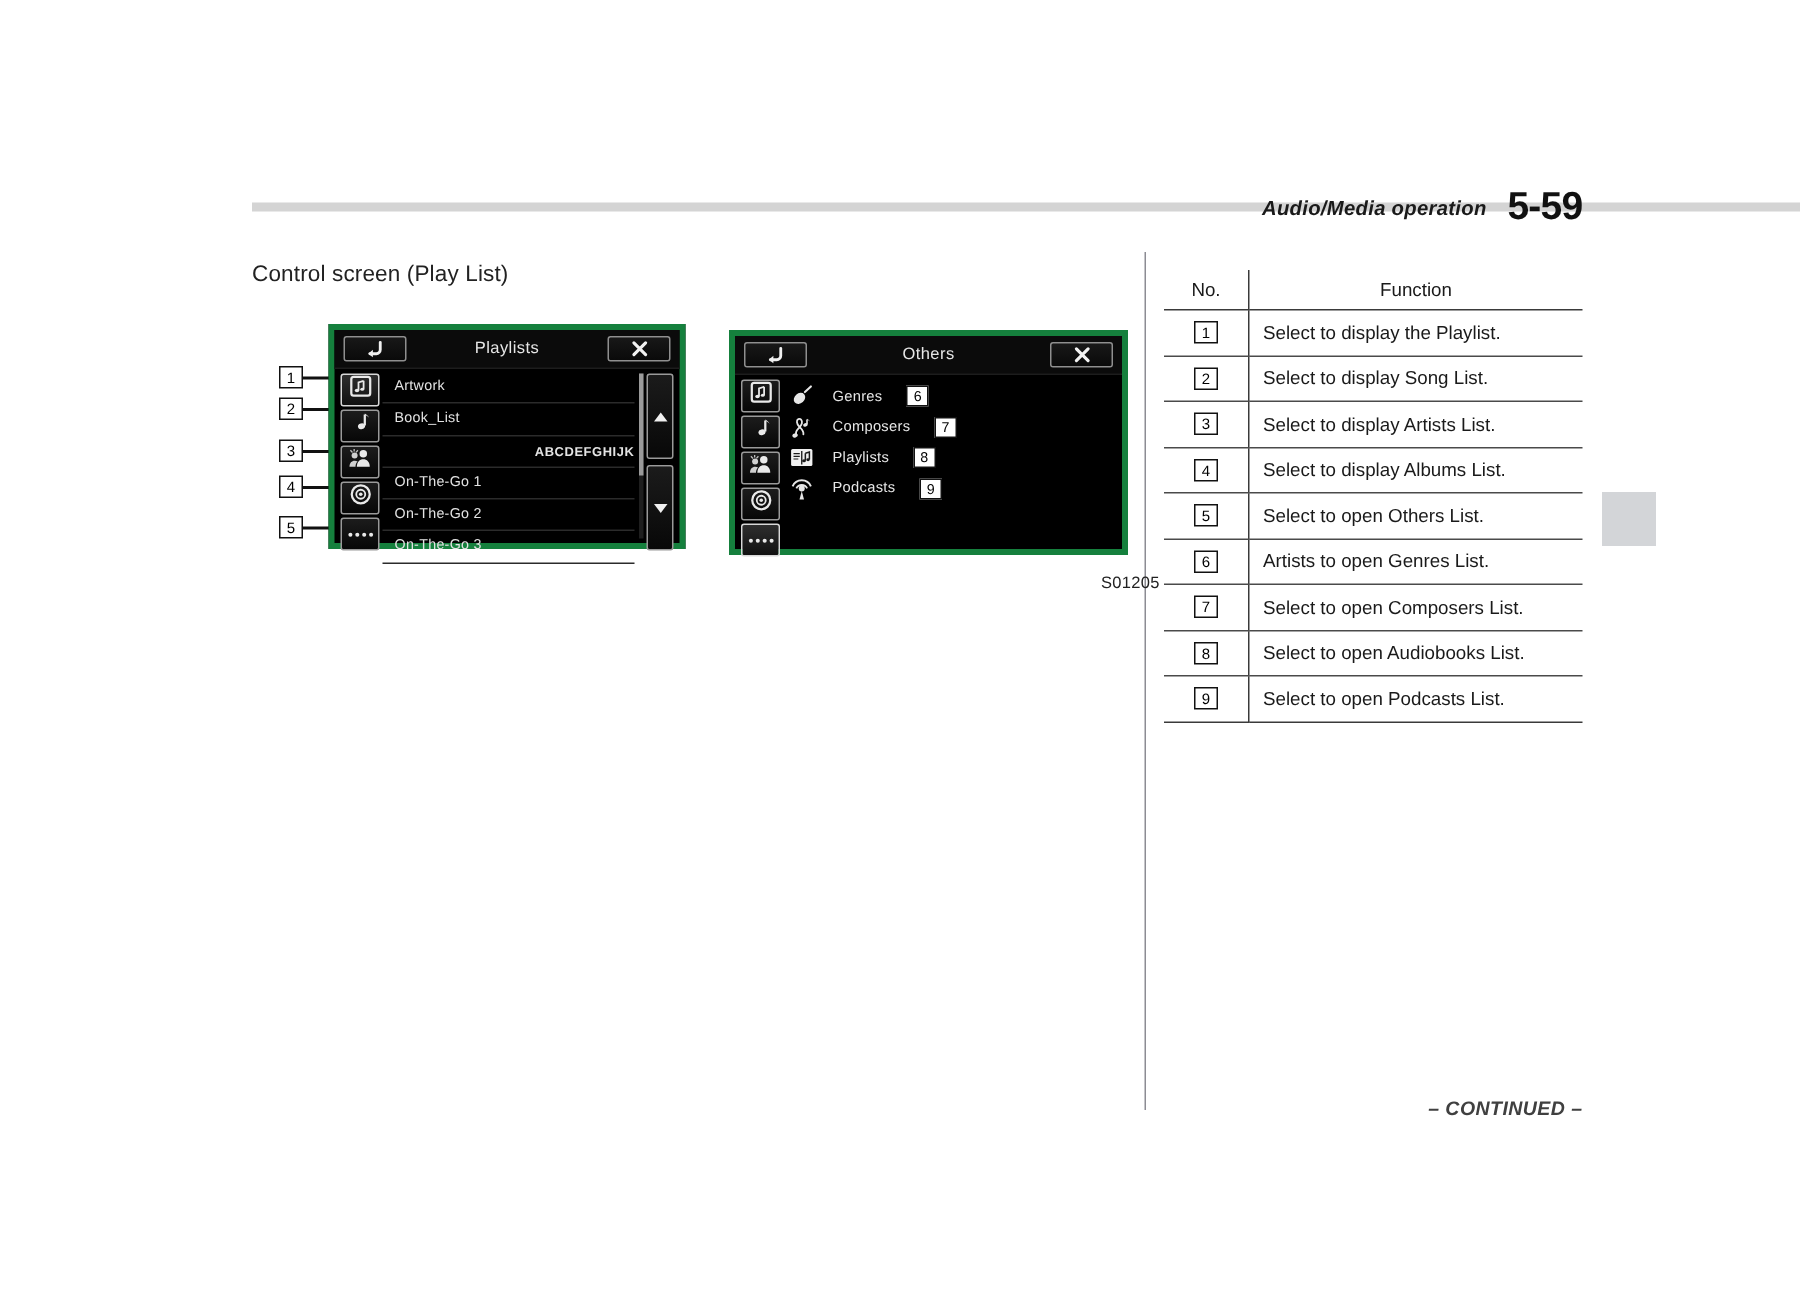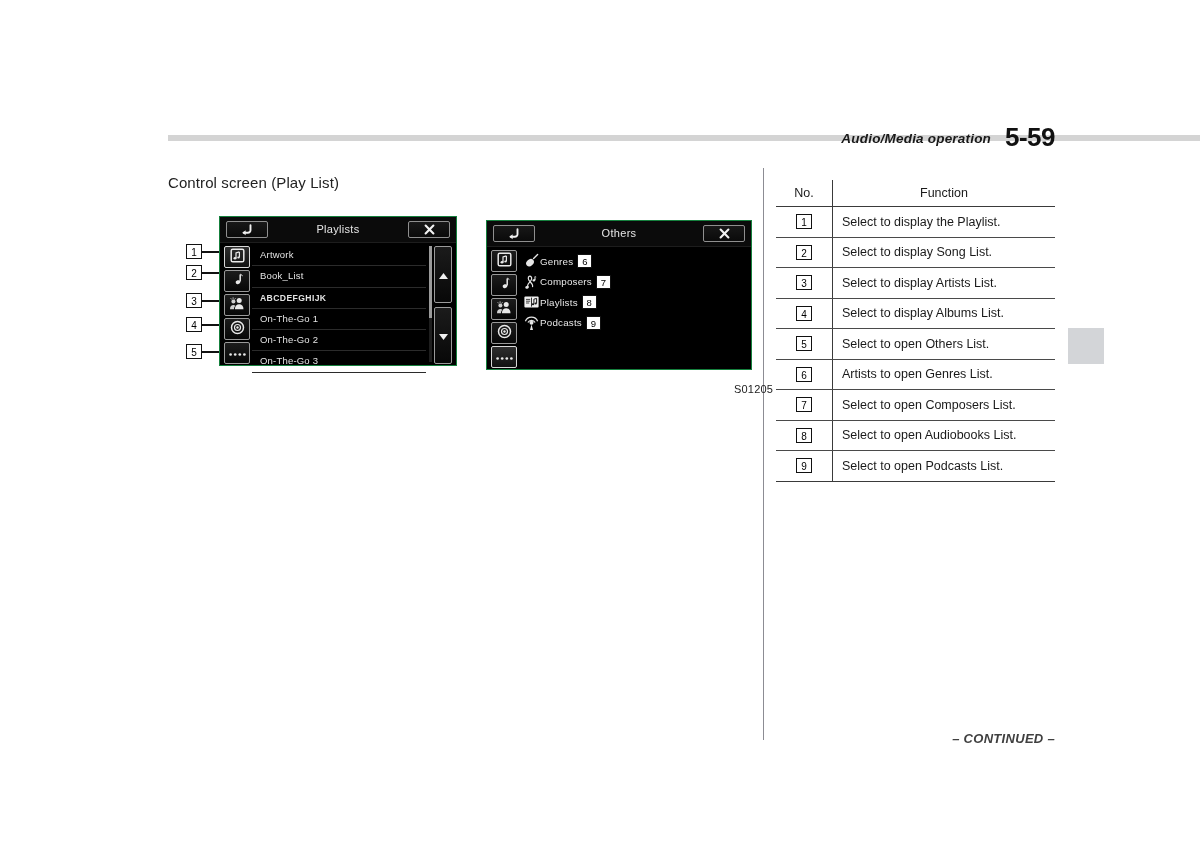--- a/index.html
+++ b/index.html
@@ -114,21 +114,21 @@
   .leader {
     position: absolute;
     height: 1.6px;
     background: #111;
   }
 
   
   .screen {
     position: absolute;
     background: #000;
-    border: 1px solid #15803d;
+    border: 4px solid #15803d;
     box-sizing: border-box;
   }
   .screen-1 { left: 219px; top: 216px; width: 238px; height: 150px; }
   .screen-2 { left: 486px; top: 220px; width: 266px; height: 150px; }
 
   .titlebar {
     position: relative;
     height: 25px;
     background: #0b0b0b;
     border-bottom: 1px solid #1d1d1d;
@@ -193,21 +193,21 @@
   .list-row {
     height: 20.3px;
     line-height: 20.3px;
     color: #e3e3e3;
     font-size: 9.5px;
     padding-left: 8px;
     border-bottom: 1px solid #2b2b2b;
     white-space: nowrap;
     letter-spacing: .2px;
   }
-  .list-row.caps { font-size: 8.6px; font-weight: bold; letter-spacing: .4px; }
+  .list-row.caps { font-size: 8.6px; font-weight: bold; letter-spacing: .4px; text-align: right; }
 
   
   .scroll-track {
     position: absolute;
     right: 24px;
     top: 29px;
     bottom: 3px;
     width: 3px;
     background: #1e1e1e;
   }
@@ -239,21 +239,21 @@
     position: absolute;
     left: 36px;
     top: 30px;
     right: 4px;
     bottom: 2px;
   }
   .omenu-row {
     height: 20.5px;
     display: flex;
     align-items: center;
-    gap: 0;
+    gap: 12px;
   }
   .omenu-ico {
     width: 17px;
     height: 17px;
     display: flex;
     align-items: center;
     justify-content: center;
     flex: none;
   }
   .omenu-label {

